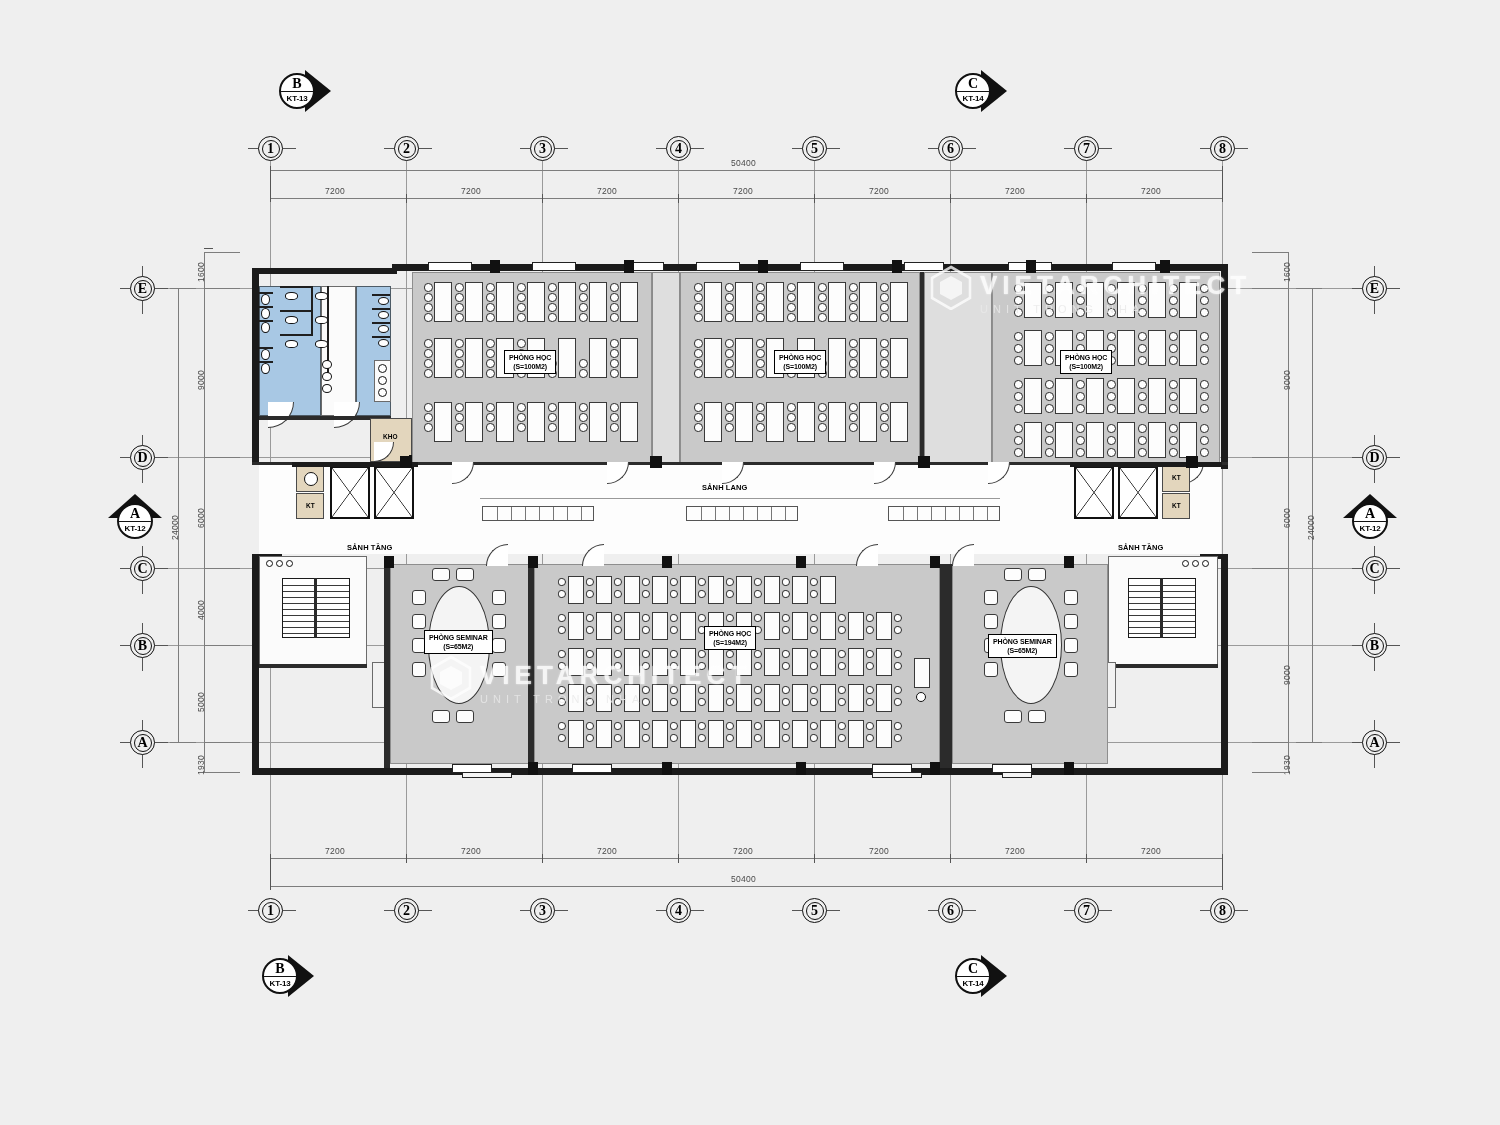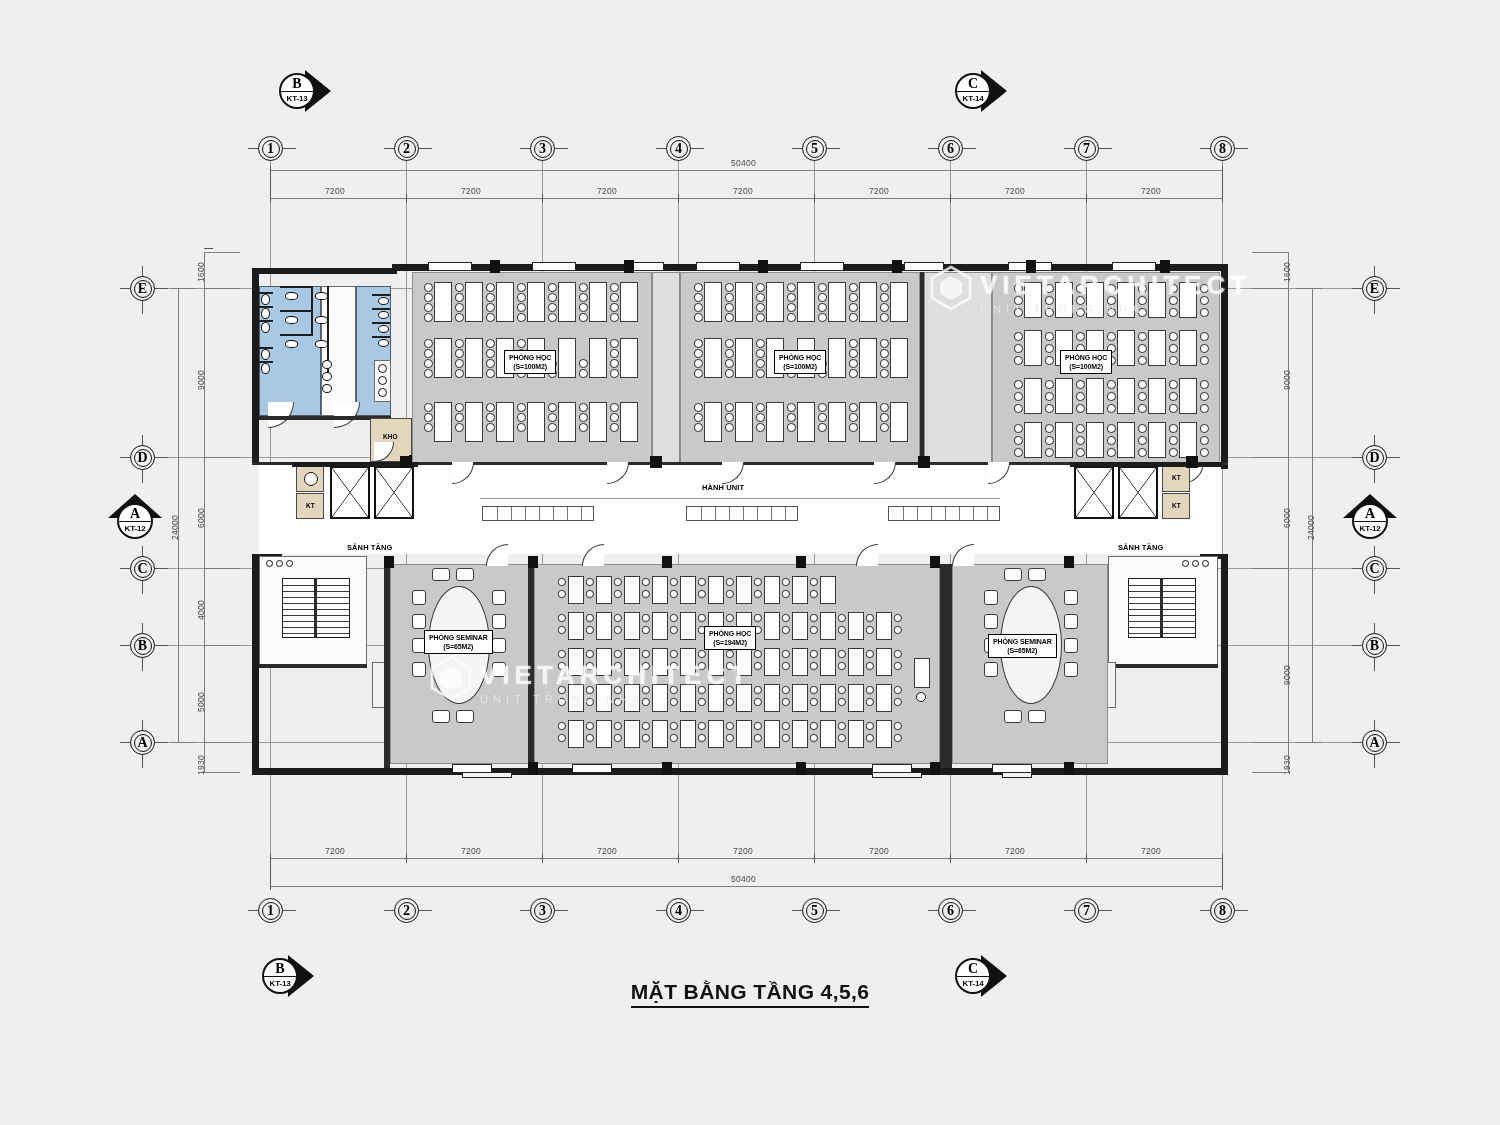--- a/index.html
+++ b/index.html
@@ -833,21 +833,21 @@
     <div class="win" style="left:860px; top:12px; width:44px; height:9px;"></div>
     <div class="colsq" style="left:238px; top:10px; width:10px; height:13px;"></div>
     <div class="colsq" style="left:372px; top:10px; width:10px; height:13px;"></div>
     <div class="colsq" style="left:506px; top:10px; width:10px; height:13px;"></div>
     <div class="colsq" style="left:640px; top:10px; width:10px; height:13px;"></div>
     <div class="colsq" style="left:774px; top:10px; width:10px; height:13px;"></div>
     <div class="colsq" style="left:908px; top:10px; width:10px; height:13px;"></div>
 
     <div class="corridor" style="left:7px; top:212px; width:962px; height:92px;"></div>
     <div class="wall2" style="left:0px; top:212px; width:976px; height:3px;"></div>
-    <div class="plainlabel" style="left:450px; top:233px;">HÀNH UNIT</div>
+    <div class="plainlabel" style="left:450px; top:233px;">SẢNH LANG</div>
     <div class="dimline dimh" style="left:228px; top:248px; width:520px; background:#999;"></div>
 
     <div class="dooropen" style="left:200px; top:212px; width:22px; height:22px;"></div>
     <div class="dooropen" style="left:355px; top:212px; width:22px; height:22px;"></div>
     <div class="dooropen" style="left:470px; top:212px; width:22px; height:22px;"></div>
     <div class="dooropen" style="left:622px; top:212px; width:22px; height:22px;"></div>
     <div class="dooropen" style="left:736px; top:212px; width:22px; height:22px;"></div>
     <div class="dooropen" style="left:930px; top:212px; width:22px; height:22px;"></div>
 
     <div class="benchrow" style="left:230px; top:256px; width:112px; height:15px;">
@@ -1237,17 +1237,14 @@
     <svg width="46" height="46" viewBox="0 0 46 46" style="position:absolute; left:-2px; top:-6px;">
       <polygon points="23,3 42,14 42,34 23,45 4,34 4,14" fill="none" stroke="#ffffff" stroke-width="2.6" opacity=".95"></polygon>
       <polygon points="23,12 34,18 34,30 23,36 12,30 12,18" fill="#ffffff" opacity=".85"></polygon>
     </svg>
     <div style="margin-left:50px;">
       <div class="wmtxt">VIETARCHITECT</div>
       <div class="wmsub">UNIT TRONG NHA</div>
     </div>
   </div>
 
-  <div id="title">
-    <u>MẶT BẰNG TẦNG 4,5,6</u>
-  </div>
 
 </div>
 
 </body></html>

